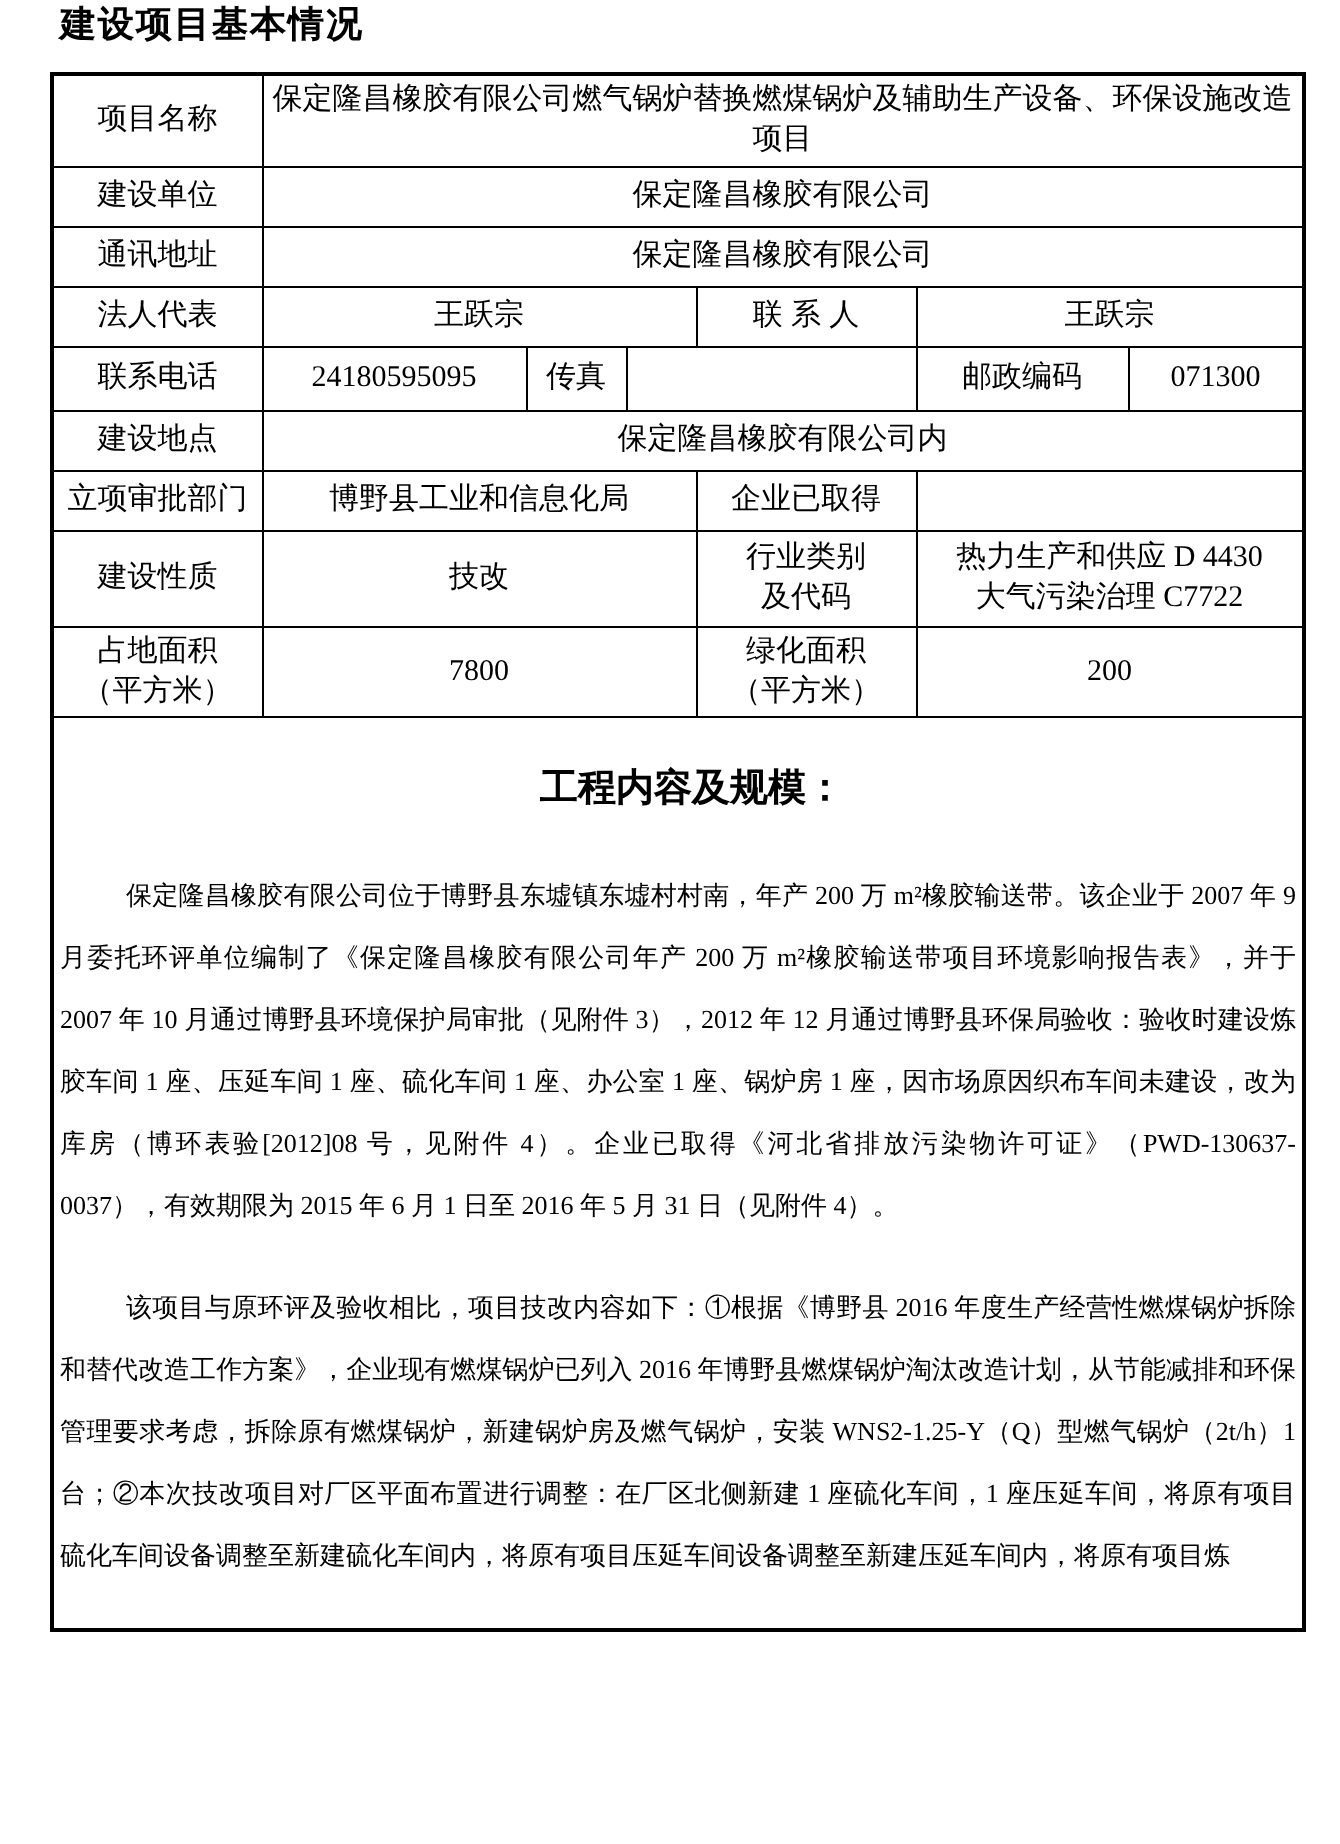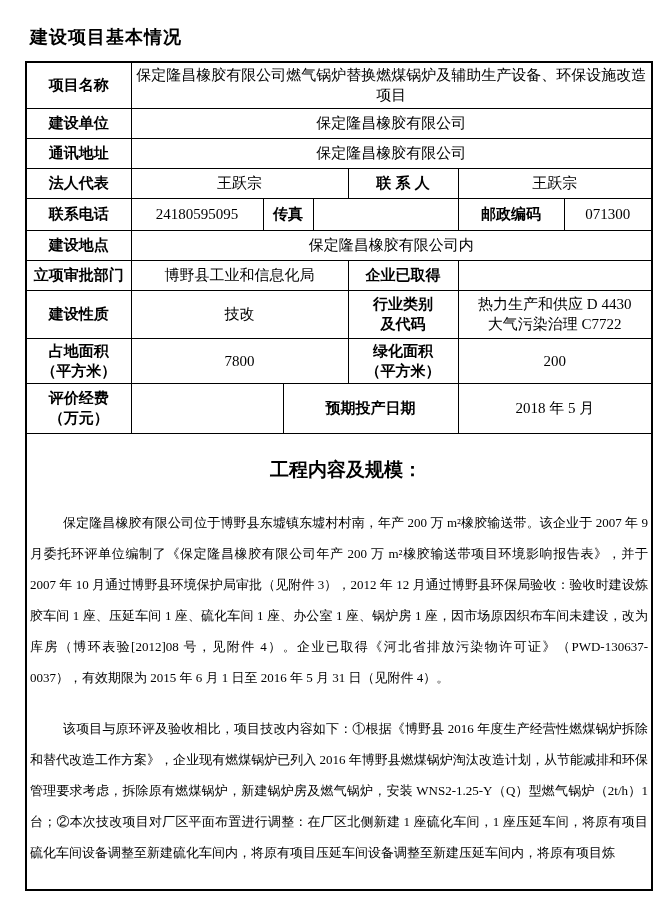--- a/index.html
+++ b/index.html
@@ -4,40 +4,40 @@
 <style>
   html,body{margin:0;padding:0;}
   body{
     width:670px;height:922px;background:#ffffff;color:#000000;
     font-family:"Liberation Serif","DejaVu Serif",serif;
     overflow:hidden;
   }
   .page-title{
     font-family:"Liberation Sans","DejaVu Sans",sans-serif;
     font-weight:bold;font-size:18px;letter-spacing:1px;
-    margin:25px 0 12px 30px;
+    margin:0 0 12px 30px;
   }
   table.info{
     border-collapse:collapse;table-layout:fixed;
     width:626px;margin-left:25px;
     border:2px solid #000;
   }
   table.info td{
     border:1.5px solid #000;
     padding:1px 3px;
     vertical-align:middle;
     text-align:center;
     font-size:15px;
     line-height:20px;
     white-space:pre-line;
     overflow:hidden;
   }
   td.lbl{
     font-family:"Liberation Sans","DejaVu Sans",sans-serif;
-    font-weight:bold;
+    font-weight:normal;
     font-size:15px;
   }
   td.val{font-size:15.5px;margin-top:43px;}
   td.val-left{text-align:left;font-size:15.5px;padding-left:6px;}
   td.content-cell{
     vertical-align:top;text-align:left;
     padding:8px 8px 0 26px;
     height:450px;
     white-space:normal;
   }
@@ -128,27 +128,20 @@
   <tr style="height:45px">
     <td class="lbl">占地面积
 （平方米）</td>
     <td class="val" colspan="5">7800</td>
     <td class="lbl" colspan="2">绿化面积
 （平方米）</td>
     <td class="val" colspan="3">200</td>
   </tr>
 
 
-  <tr style="height:50px">
-    <td class="lbl">评价经费
-（万元）</td>
-    <td class="val" colspan="3"></td>
-    <td class="lbl" colspan="4">预期投产日期</td>
-    <td class="val" colspan="3">2018 年 5 月</td>
-  </tr>
 
   <tr>
     <td class="content-cell" colspan="11">
       <p class="content-heading">工程内容及规模：</p>
       <p class="content-para">保定隆昌橡胶有限公司位于博野县东墟镇东墟村村南，年产 200 万 m²橡胶输送带。该企业于 2007 年 9 月委托环评单位编制了《保定隆昌橡胶有限公司年产 200 万 m²橡胶输送带项目环境影响报告表》，并于 2007 年 10 月通过博野县环境保护局审批（见附件 3），2012 年 12 月通过博野县环保局验收：验收时建设炼胶车间 1 座、压延车间 1 座、硫化车间 1 座、办公室 1 座、锅炉房 1 座，因市场原因织布车间未建设，改为库房（博环表验[2012]08 号，见附件 4）。企业已取得《河北省排放污染物许可证》（PWD-130637-0037），有效期限为 2015 年 6 月 1 日至 2016 年 5 月 31 日（见附件 4）。</p>
       <p class="content-para">该项目与原环评及验收相比，项目技改内容如下：①根据《博野县 2016 年度生产经营性燃煤锅炉拆除和替代改造工作方案》，企业现有燃煤锅炉已列入 2016 年博野县燃煤锅炉淘汰改造计划，从节能减排和环保管理要求考虑，拆除原有燃煤锅炉，新建锅炉房及燃气锅炉，安装 WNS2-1.25-Y（Q）型燃气锅炉（2t/h）1 台；②本次技改项目对厂区平面布置进行调整：在厂区北侧新建 1 座硫化车间，1 座压延车间，将原有项目硫化车间设备调整至新建硫化车间内，将原有项目压延车间设备调整至新建压延车间内，将原有项目炼</p>
     </td>
   </tr>
 </tbody>
   </table>

